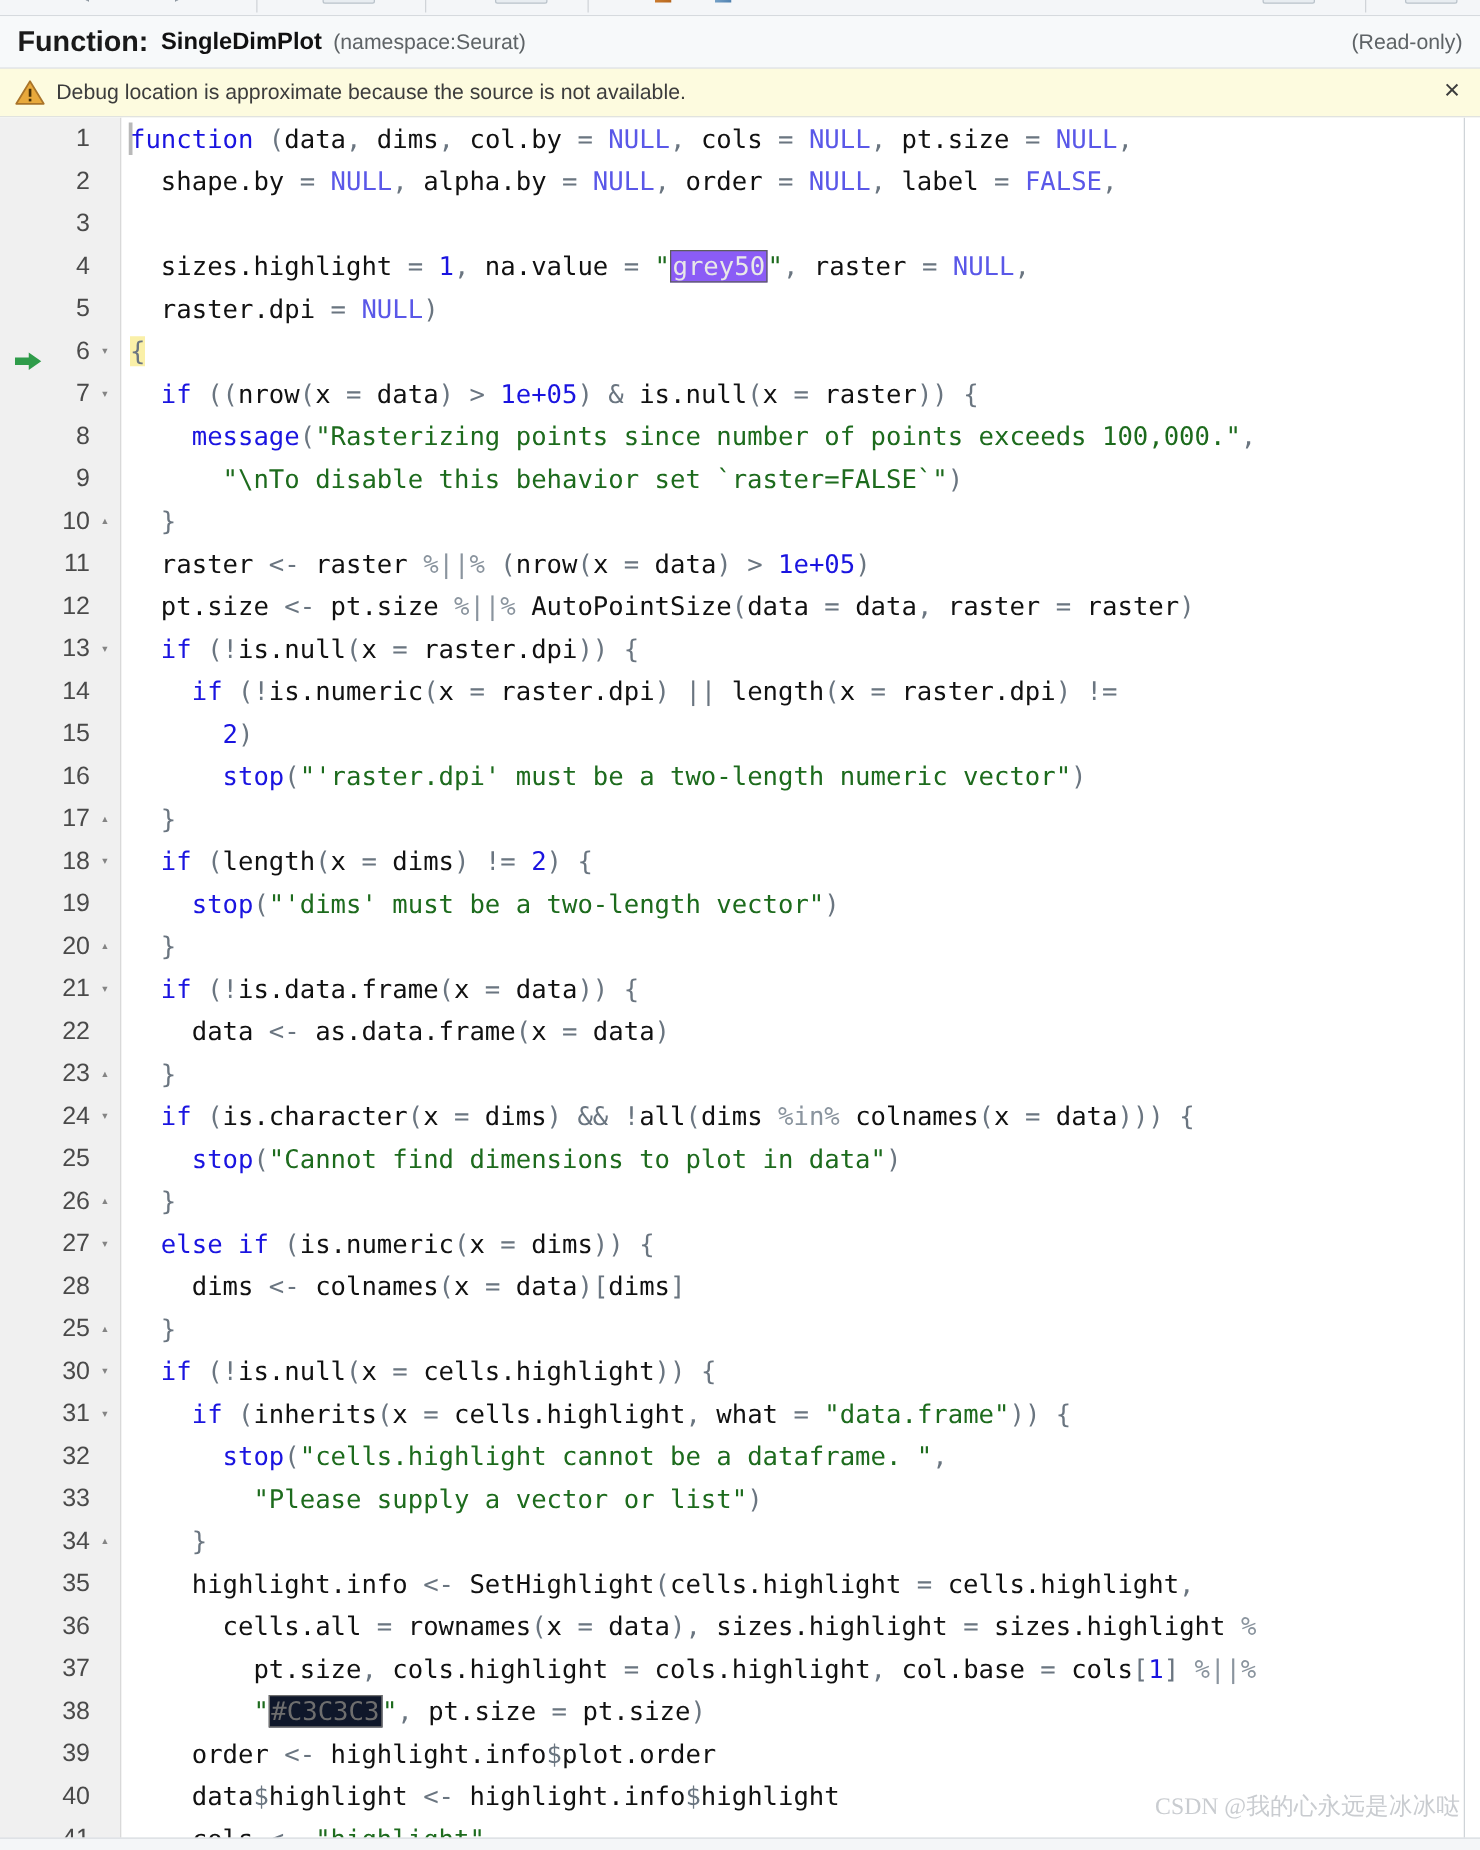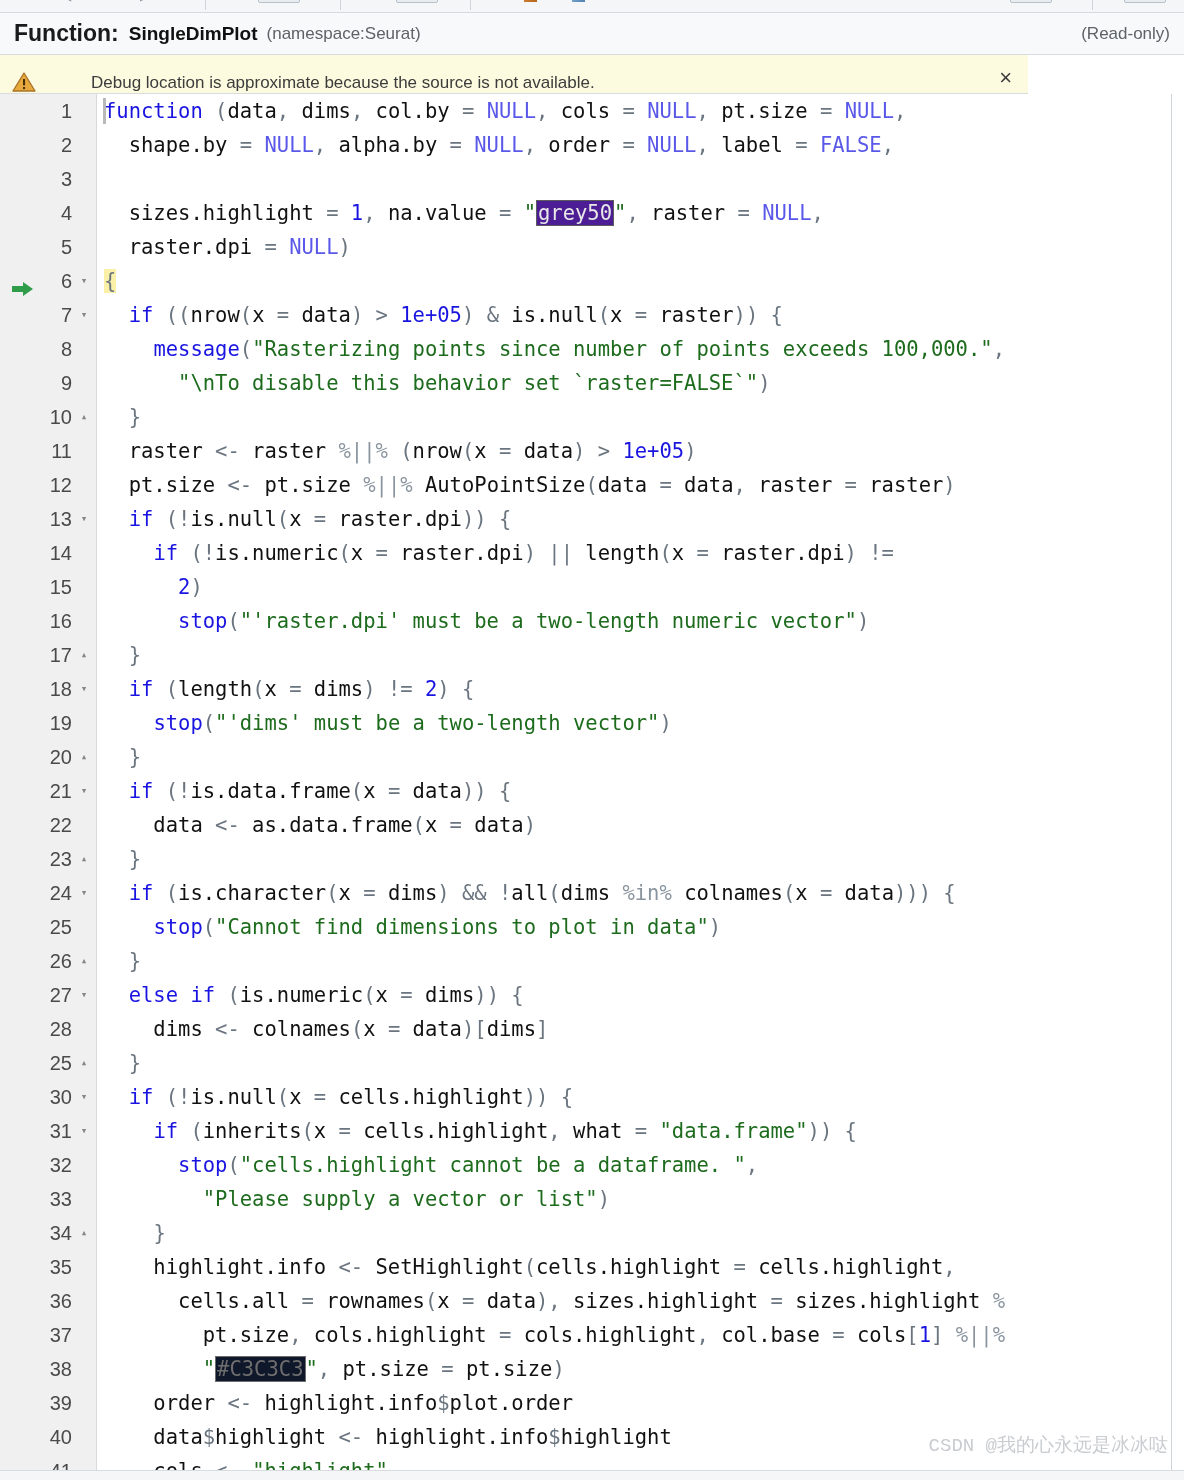--- a/index.html
+++ b/index.html
@@ -44,26 +44,25 @@
     padding: 0 14px;
   }
   #fn-label { font-size: 23px; font-weight: bold; color: #1a1a1a; }
   #fn-name  { font-size: 19px; font-weight: bold; color: #111111; margin-left: 10px; }
   #fn-ns    { font-size: 17px; color: #5e6366; margin-left: 9px; }
   #fn-readonly { margin-left: auto; font-size: 17px; color: #5e6366; }
 
   
   #warn-bar {
     position: absolute; left: 0; top: 55px;
-    width: 1028px; height: 39px;
+    width: 1184px; height: 39px;
     background: #fdfbdf;
     border-bottom: 1px solid #d8dcdf;
-    display: flex; align-items: flex-end;
+    display: flex; align-items: center;
     padding: 0 12px;
-    gap: 46px;
   }
   #warn-icon { width: 24px; height: 22px; position: relative; flex: 0 0 auto; }
   #warn-icon svg { display:block; }
   #warn-text {
     font-size: 17px; color: #3c3c3c; margin-left: 9px;
   }
   #warn-close {
     margin-left: auto; font-size: 22px; color: #3c3c3c;
     line-height: 1; cursor: pointer; padding: 0 4px 4px 4px;
     font-family: "Liberation Sans", sans-serif;
@@ -129,37 +128,37 @@
   
   .kw   { color: #1a14e0; }          
   .fn   { color: #1a14e0; }          
   .cst  { color: #5a58e8; }          
   .num  { color: #1a14e0; }          
   .str  { color: #1d6b1d; }          
   .op   { color: #6a7580; }          
   .pct  { color: #8a949e; }
   .hl-brace { background: #faf0a8; color: #6a7580; }
   .chip {
-    background: #4c1d95;
+    background: #8b5cf6;
     color: #e8e8e8;
     border: 1px solid #5d5d5d;
     padding: 0 1px;
   }
   .chip-light {
     background: #0f172a;
     color: #6e6e6e;
     border: 1px solid #6e6e6e;
     padding: 0 1px;
   }
 
   
   #watermark {
     position: absolute; right: 16px; bottom: 22px;
     font-size: 19px; color: #c9ccd0;
-    font-family: Liberation Mono, monospace;
+    font-family: Liberation Serif, serif;
     white-space: nowrap;
     pointer-events: none;
   }
   #bottom-edge {
     position: absolute; left: 0; bottom: 0; width: 1184px; height: 10px;
     background: #f4f6f8; border-top: 1px solid #d8dcdf;
   }
 </style>
 </head>
 <body>

